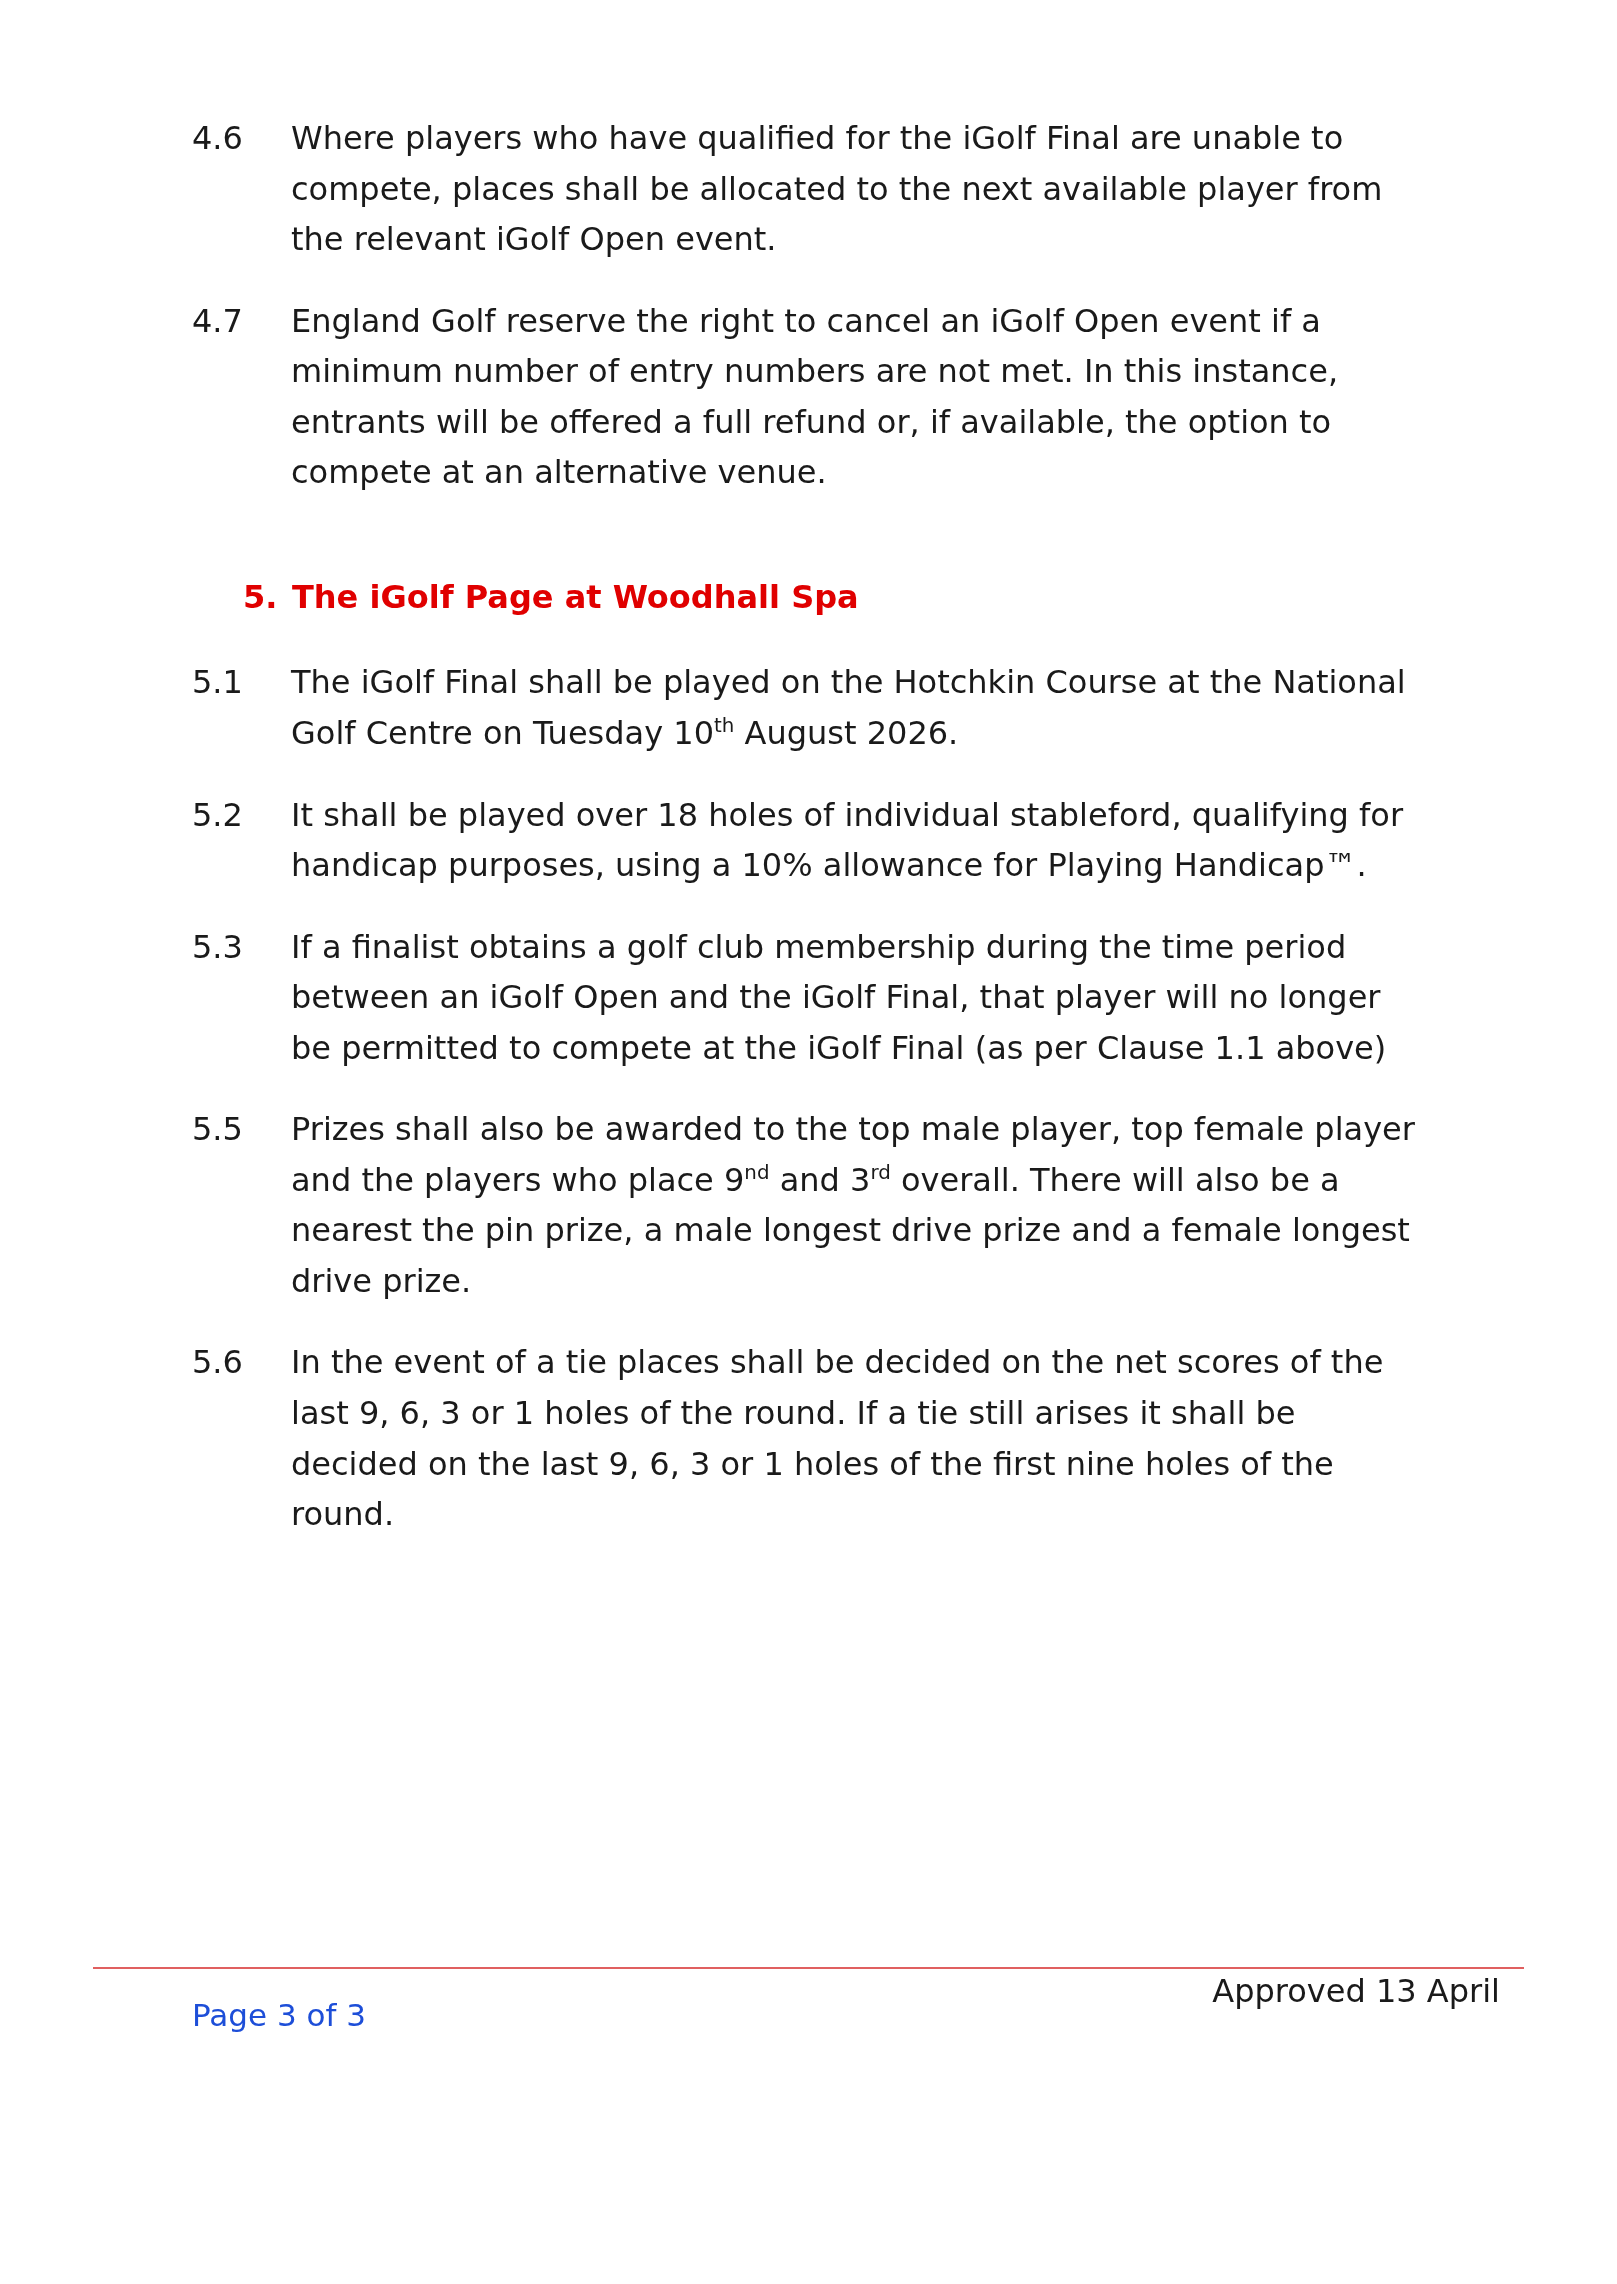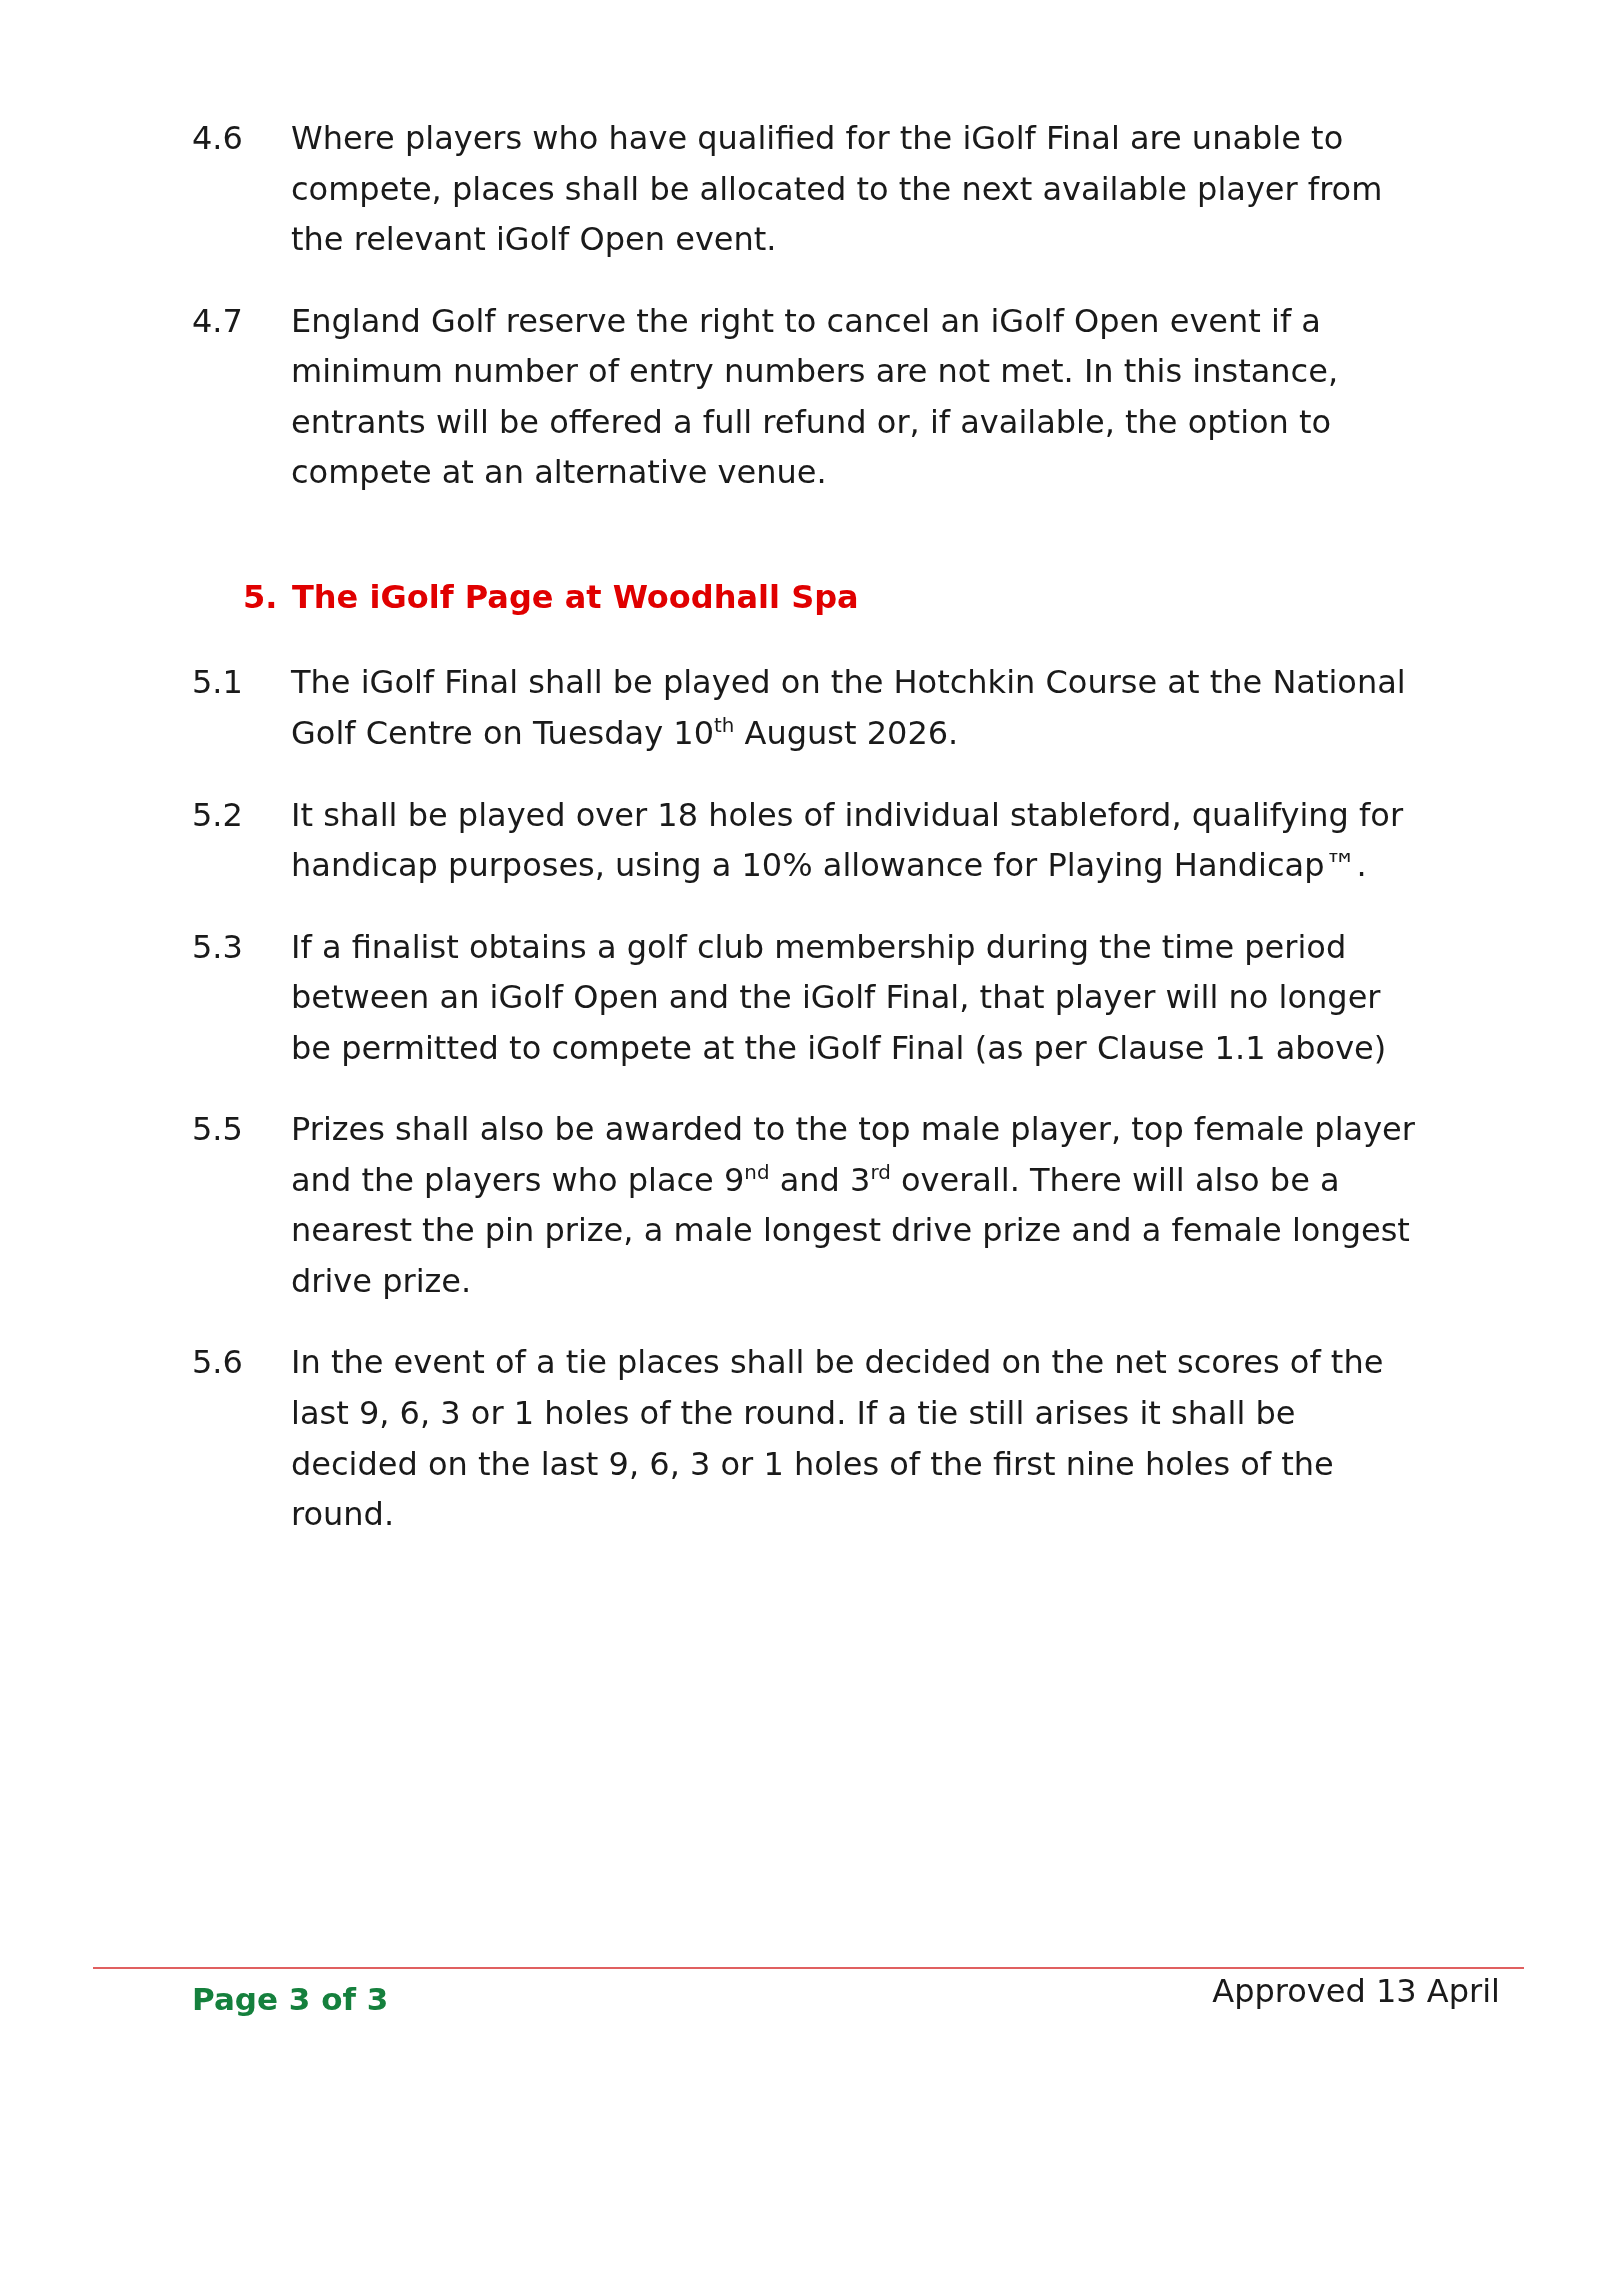--- a/index.html
+++ b/index.html
@@ -66,25 +66,24 @@
   }
   .approval-note {
     position: absolute;
     top: 4.9px;
     right: 117px;
     font-size: 32px;
     color: #1a1a1a;
   }
   .page-number {
     position: absolute;
-    top: 14px;
+    top: 30px;
     left: 192px;
     font-size: 31px;
-    color: #15803d;
-    font-weight: bold;
+    color: #1d4ed8;
   }
 </style>
 </head>
 <body>
 
 <div class="page">
   <div class="content">
 
     <div class="clause">
       <span class="num">4.6</span>

